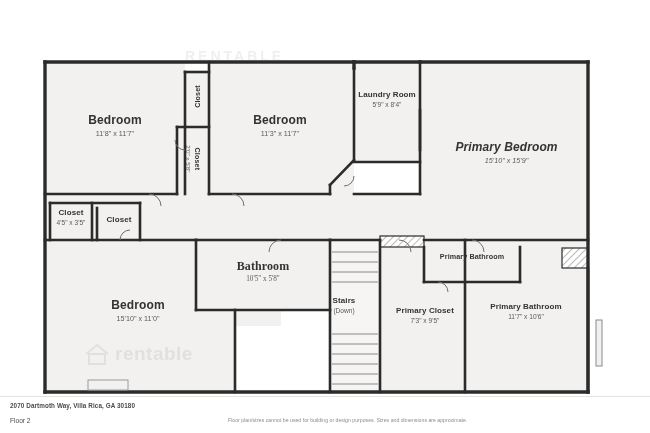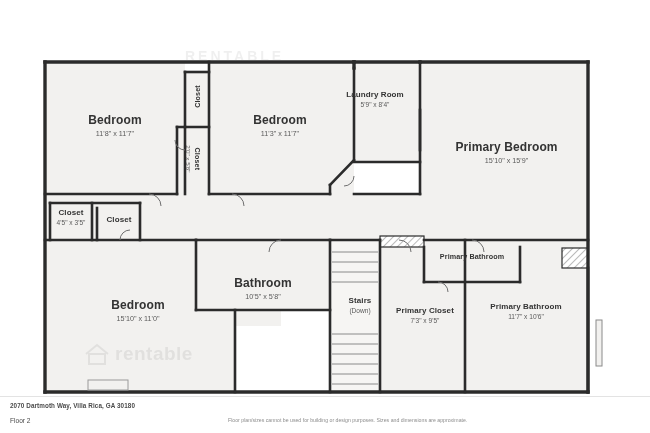--- a/index.html
+++ b/index.html
@@ -268,50 +268,50 @@
   <div class="lbl" style="left:225px; top:113px; width:110px;">
     <span class="name">Bedroom</span>
     <span class="dim">11'3" x 11'7"</span>
   </div>
 
   <div class="lbl tiny vert rot-cw" style="left:160px; top:150px; width:66px;">
     <span class="name">Closet</span>
     <span class="dim">2'0" x 5'8"</span>
   </div>
 
-  <div class="lbl small" style="left:343px; top:90px; width:64px;">
+  <div class="lbl small" style="left:355px; top:90px; width:64px;">
     <span class="name">Laundry Room</span>
     <span class="dim">5'9" x 8'4"</span>
   </div>
 
-  <div class="lbl" style="left:444px; top:140px; width:125px;">
+  <div class="lbl" style="left:444px; top:140px; width:125px;font-style:italic;">
     <span class="name">Primary Bedroom</span>
     <span class="dim">15'10" x 15'9"</span>
   </div>
 
   <div class="lbl small" style="left:48px; top:208px; width:46px;">
     <span class="name">Closet</span>
     <span class="dim">4'5" x 3'5"</span>
   </div>
 
   <div class="lbl small" style="left:96px; top:215px; width:46px;">
     <span class="name">Closet</span>
   </div>
 
   <div class="lbl" style="left:78px; top:298px; width:120px;">
     <span class="name">Bedroom</span>
     <span class="dim">15'10" x 11'0"</span>
   </div>
 
-  <div class="lbl" style="left:210px; top:276px; width:106px;">
+  <div class="lbl" style="left:210px; top:259px; width:106px;font-family:Liberation Serif, serif;">
     <span class="name">Bathroom</span>
     <span class="dim">10'5" x 5'8"</span>
   </div>
 
-  <div class="lbl small" style="left:331px; top:296px; width:26px;padding-left:16px;">
+  <div class="lbl small" style="left:331px; top:296px; width:26px;">
     <span class="name">Stairs</span>
     <span class="dim">(Down)</span>
   </div>
 
   <div class="lbl tiny" style="left:428px; top:252px; width:88px;">
     <span class="name">Primary Bathroom</span>
   </div>
 
   <div class="lbl small" style="left:381px; top:306px; width:88px;">
     <span class="name">Primary Closet</span>

